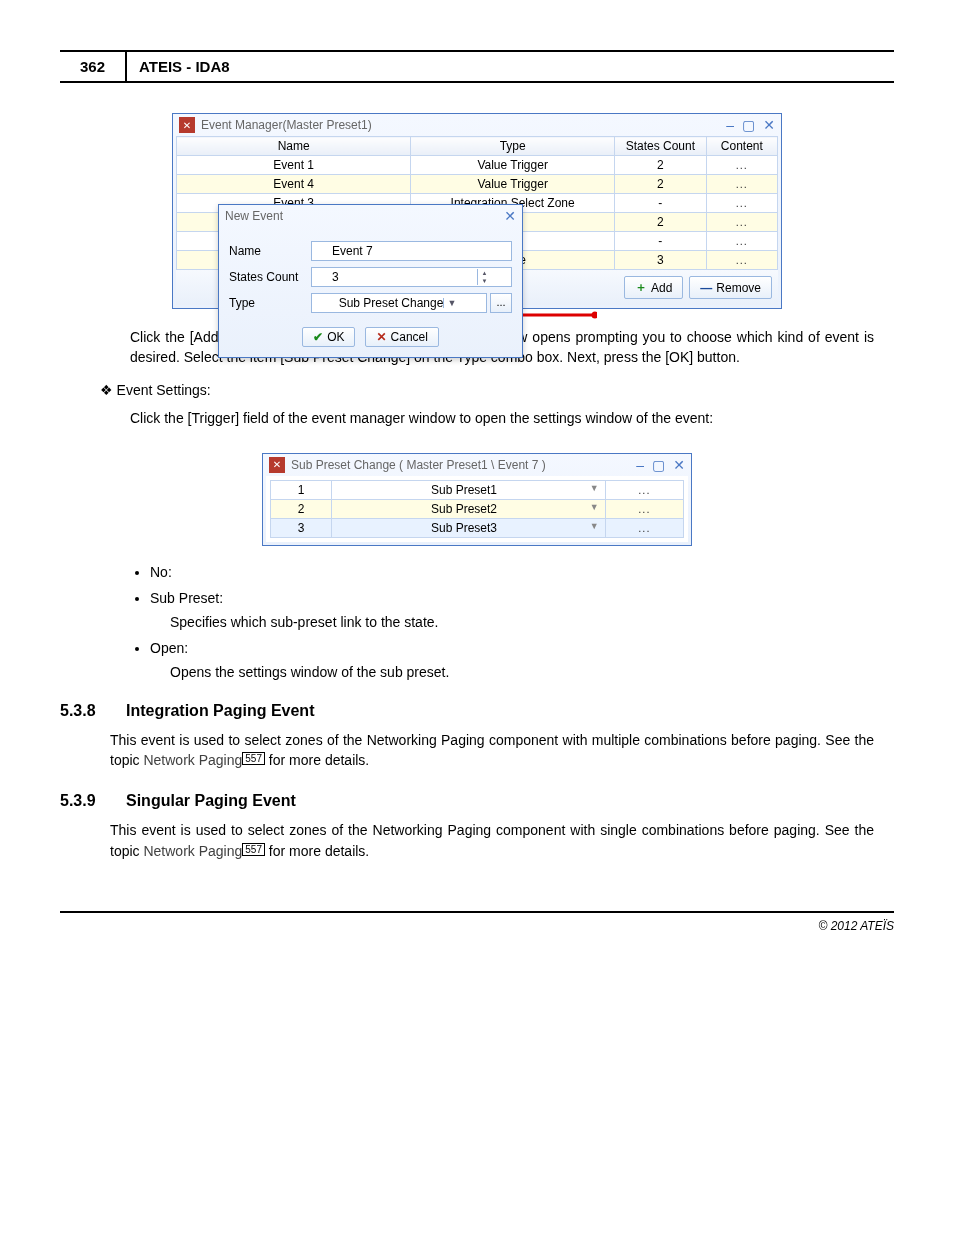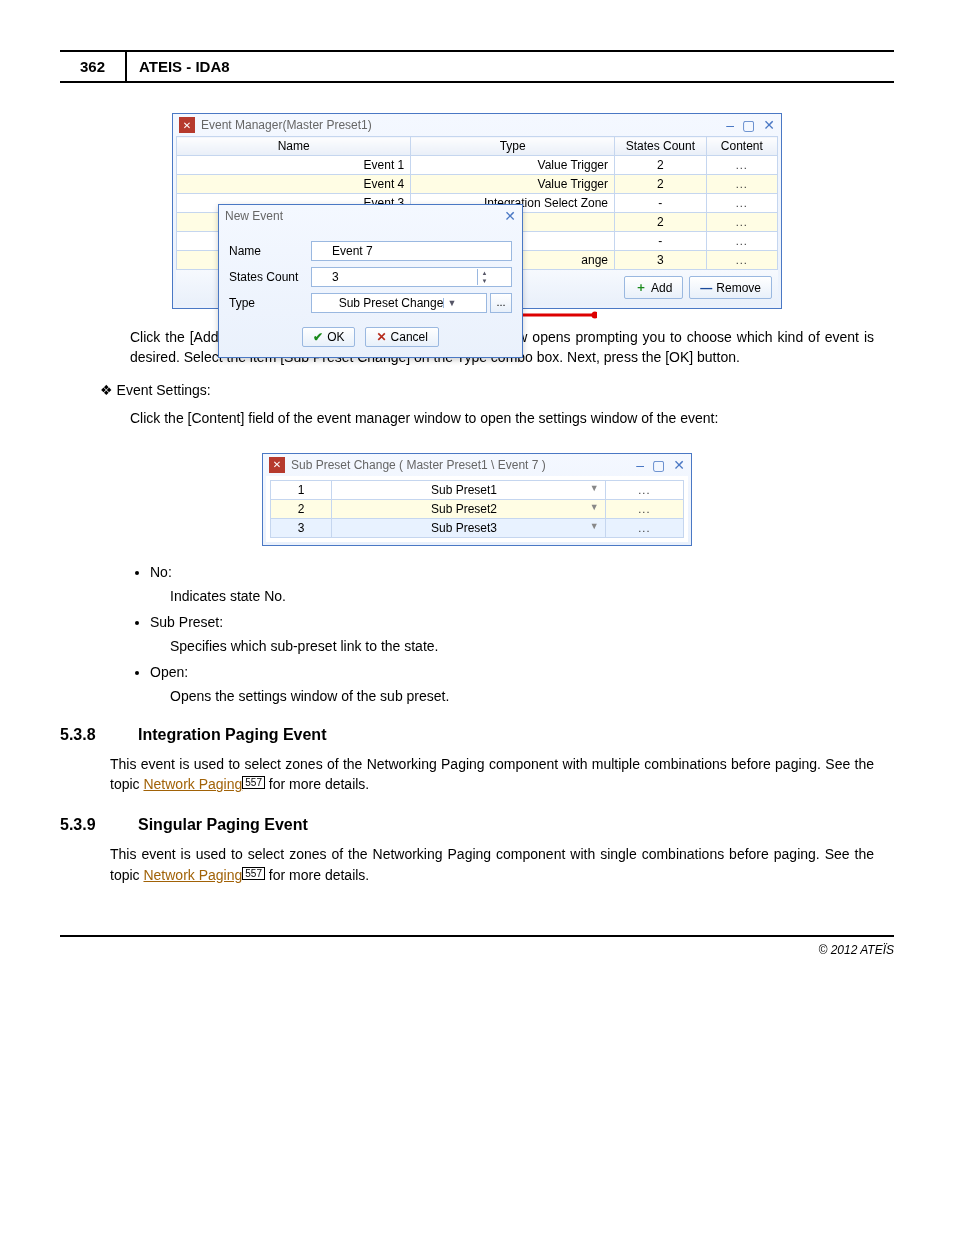--- a/index.html
+++ b/index.html
@@ -74,21 +74,21 @@
   table.grid th, table.grid td {
     border: 1px solid #c5d6ef;
     padding: 2px 6px;
     text-align: center;
     background: #fff;
   }
   table.grid th {
     background: linear-gradient(#fdfdfe,#e9eff8);
     font-weight: normal;
   }
-  table.grid td.left { text-align: right; margin-left: 10px; }
+  table.grid td.left { text-align: center; margin-left: 10px; }
   .row-alt td { background: #fffde4 !important; }
   .row-sel td { background: #e8f2ff !important; }
   .grid-btns {
     display: flex;
     justify-content: flex-end;
     gap: 6px;
     padding: 6px;
     background: linear-gradient(#f6f9fe,#e9f0fa);
   }
   .btn {
@@ -173,27 +173,27 @@
     margin: 14px 0 6px 40px;
   }
   .bullet-h .diamond { margin-right:4px; }
   ul.defs { margin: 10px 0 10px 90px; padding:0; }
   ul.defs li { margin: 10px 0; list-style: disc; }
   ul.defs li .def { display:block; margin: 8px 0 0 20px; }
   
   .win2 { width: 430px; }
   .section-h {
     display:flex;
-    gap: 18px;
+    gap: 6px;
     margin: 22px 0 10px 0;
     font-weight:bold;
     font-size: 16px;
   }
   .section-h .num { width: 60px; }
-  a.link { color: #a16207; text-decoration: underline; }
+  a.link { color: #404040; }
   .ref-box {
     border:1px solid #000;
     font-size:10px;
     padding:0 2px;
     display:inline-block;
     line-height:1.1;
     vertical-align: text-top;
   }
   .page-footer {
     border-top: 2px solid #000;
@@ -338,21 +338,21 @@
 
 <div class="body-text">
   <p>Click the [Add] button to create a new event, a second window opens prompting you to choose which kind of event is desired. Select the item [Sub Preset Change] on the Type combo box. Next, press the [OK] button.</p>
 </div>
 
 <div class="bullet-h">
   <span class="diamond">❖</span><span>Event Settings:</span>
 </div>
 
 <div class="body-text">
-  <p>Click the [Content] field of the event manager window to open the settings window of the event:</p>
+  <p>Click the [Trigger] field of the event manager window to open the settings window of the event:</p>
 </div>
 
 <div class="screenshot-wrap">
   <div class="win win2">
     <div class="win-title">
       <span class="app-icon">✕</span>
       <span>Sub Preset Change ( Master Preset1 \ Event 7 )</span>
       <span class="win-ctrls">
         <span>–</span>
         <span>▢</span>
@@ -378,21 +378,21 @@
           <td class="ellipsis-cell">...</td>
         </tr>
       </tbody>
         </table>
     </div>
   </div>
 </div>
 
 <ul class="defs">
   <li><span>No:</span>
-      <span class="def">Indicates state No.</span></li>
+      </li>
   <li><span>Sub Preset:</span>
       <span class="def">Specifies which sub-preset link to the state.</span></li>
   <li><span>Open:</span>
       <span class="def">Opens the settings window of the sub preset.</span></li>
 </ul>
 
 <div class="section-h">
   <span class="num">5.3.8</span>
   <span>Integration Paging Event</span>
 </div>

